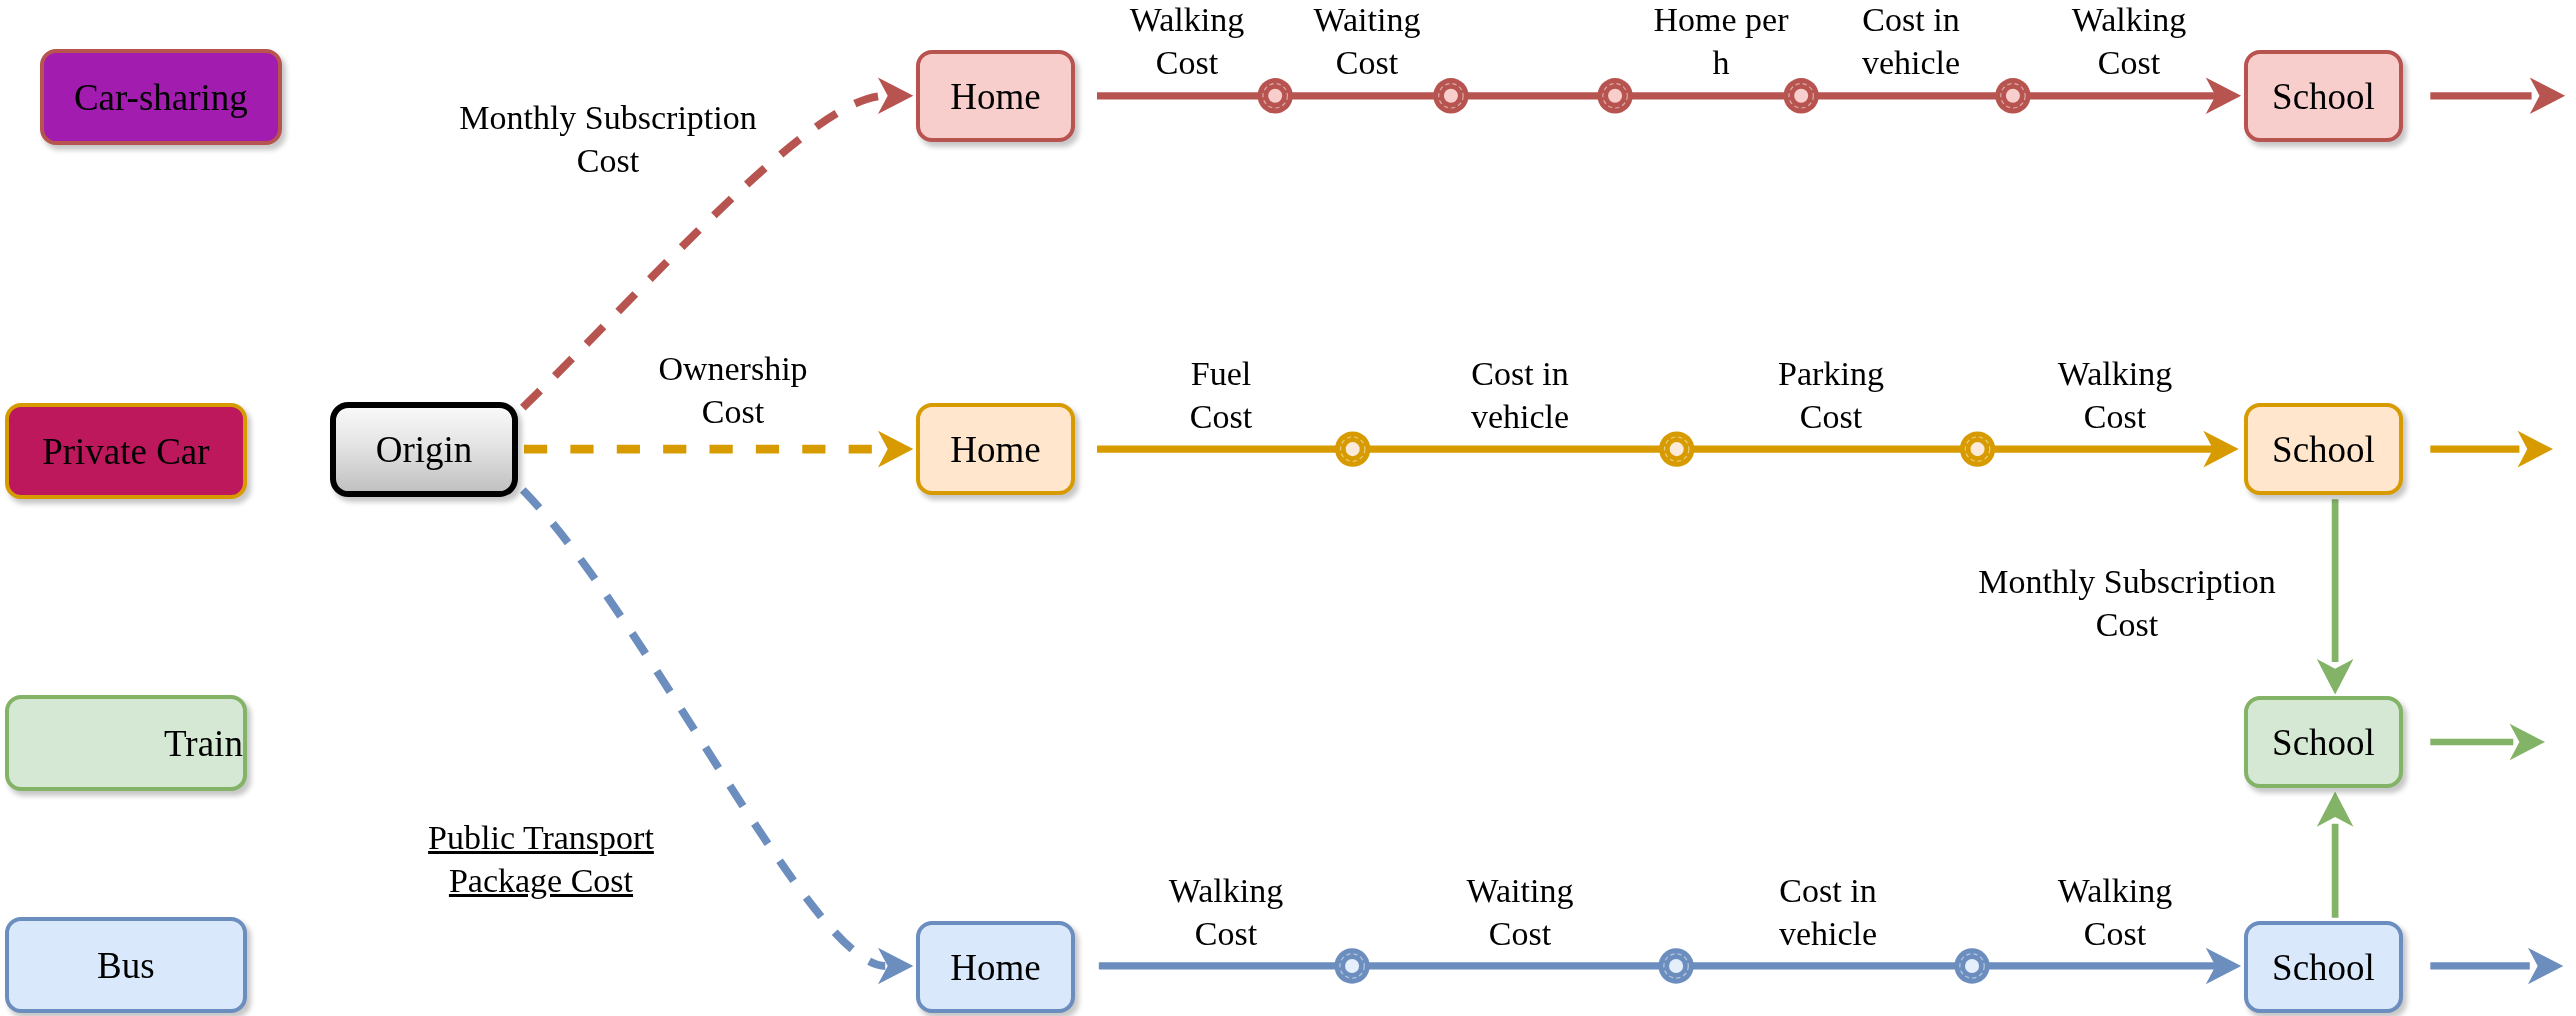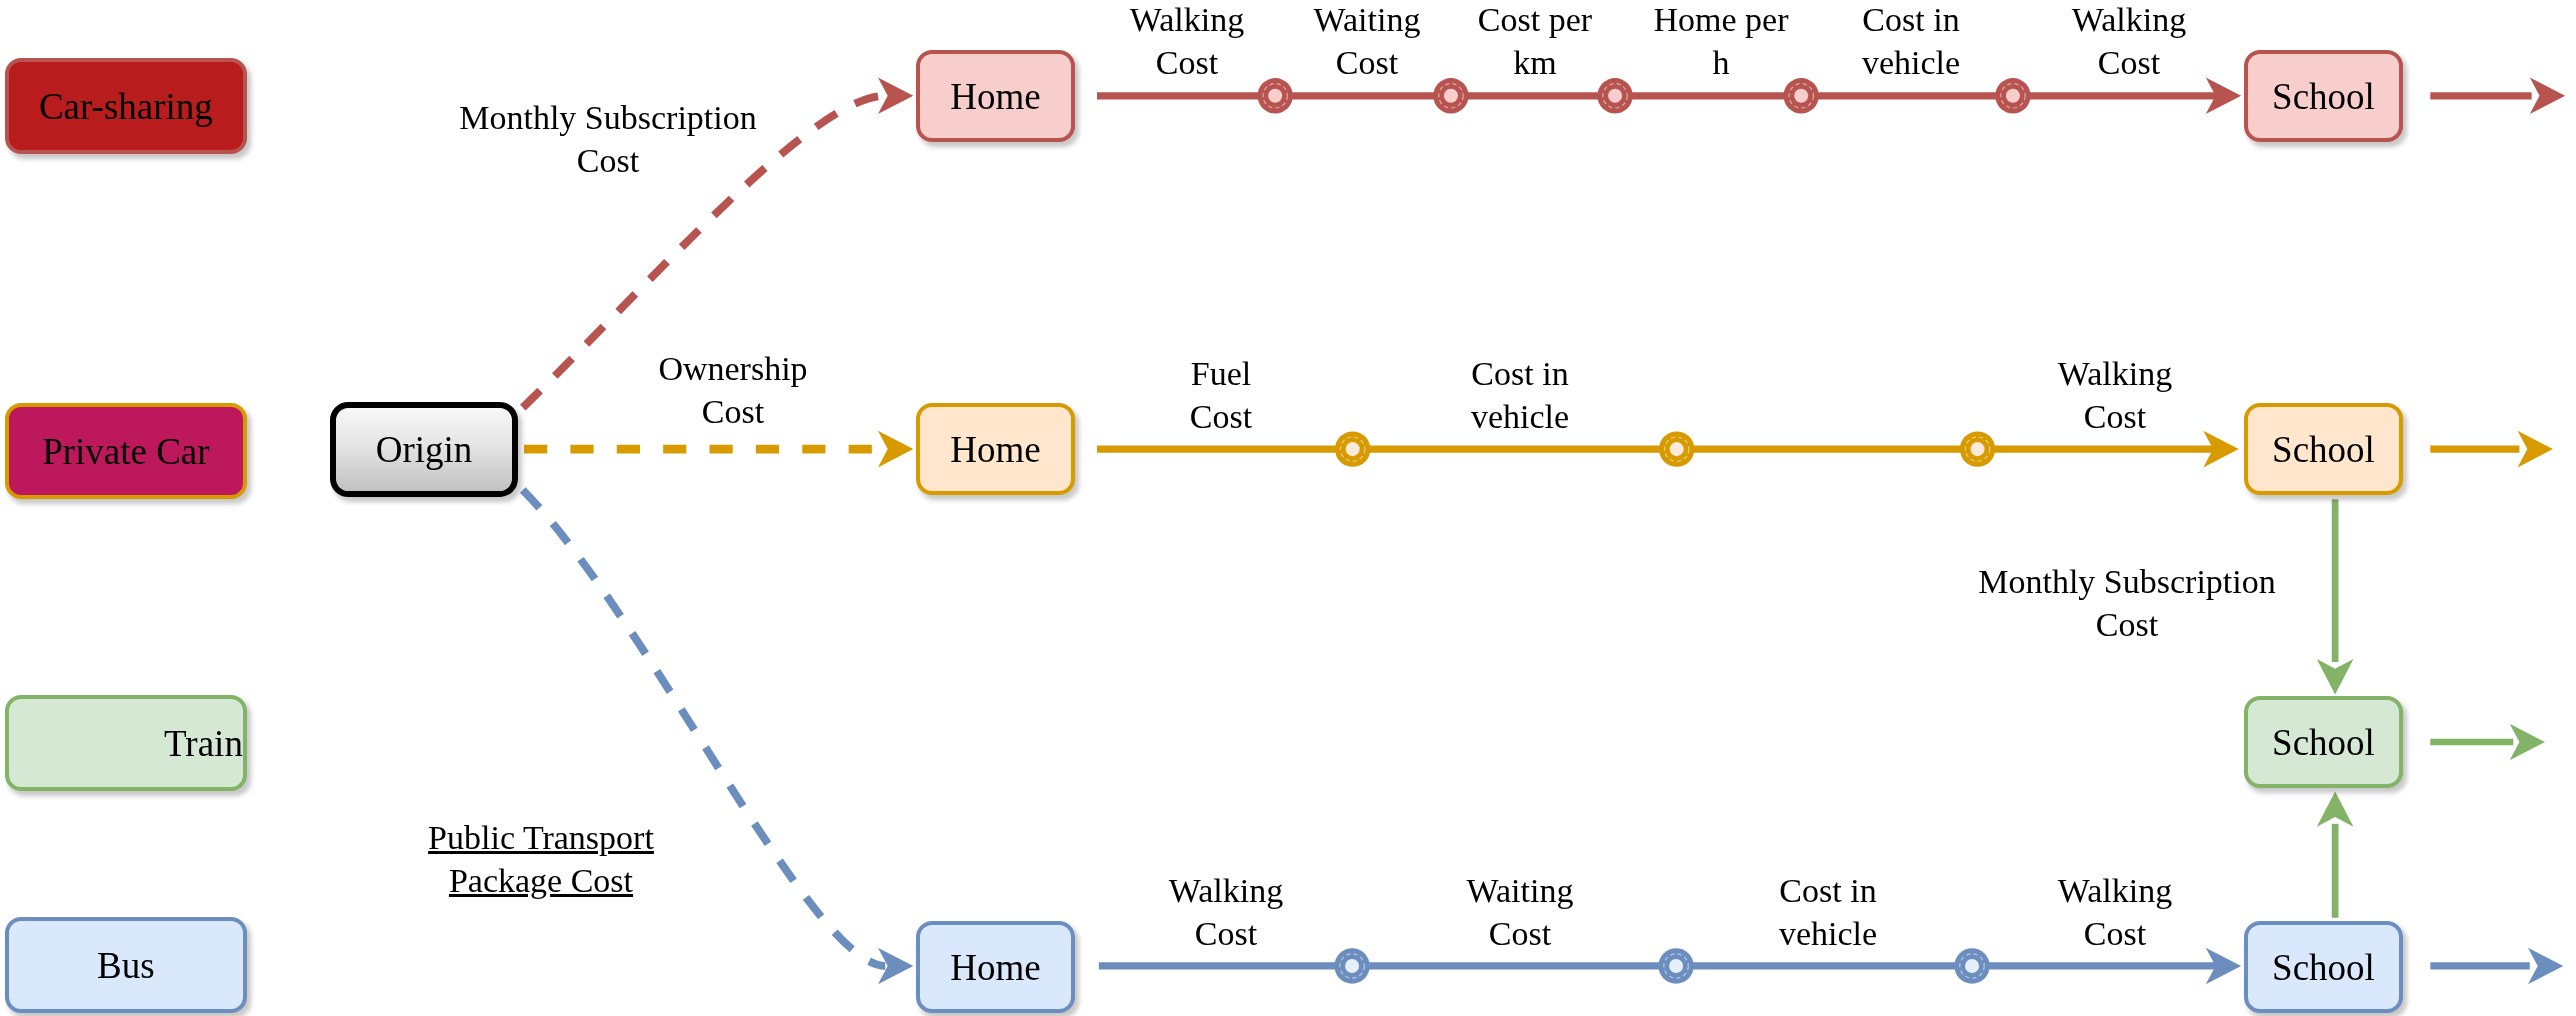--- a/index.html
+++ b/index.html
@@ -4,21 +4,21 @@
 <style>
   html,body{margin:0;padding:0;background:#ffffff;}
   body{width:2576px;height:1016px;overflow:hidden;}
   .diagram{position:relative;width:2576px;height:1016px;background:#ffffff;
            font-family:"Liberation Serif","DejaVu Serif",serif;color:#000;}
   svg.wires{position:absolute;left:0;top:0;}
   .box{position:absolute;display:flex;align-items:center;justify-content:center;
        font-size:37px;line-height:1;text-align:center;
        border-radius:16px;box-shadow:3.7px 4.9px 5.5px rgba(0,0,0,0.22);box-sizing:border-box;}
   .legend-box{left:4.9px;width:242px;height:96px;border-width:4.3px;border-style:solid;}
-  .leg-red   {top:58px;  background:#b91c1c;border-color:#B85450;}
+  .leg-red   {top:49px;  background:#a21caf;border-color:#B85450;margin-left:35px;}
   .leg-orange{top:403px; background:#be185d;border-color:#D79B00;}
   .leg-green {top:695px;background:#D5E8D4;border-color:#82B366;justify-content:flex-end;}
   .leg-blue  {top:917px;background:#DAE8FC;border-color:#6C8EBF;}
   .node{width:159px;height:92px;border-width:4.9px;border-style:solid;}
   .node-red   {background:#F8CECC;border-color:#B85450;}
   .node-orange{background:#FFE6CC;border-color:#D79B00;}
   .node-green {background:#D5E8D4;border-color:#82B366;}
   .node-blue  {background:#DAE8FC;border-color:#6C8EBF;}
   .origin{left:330px;top:402px;width:188px;height:95px;
           background:linear-gradient(180deg,#f8f8f8 0%,#e4e4e4 45%,#c1c1c1 100%);
@@ -163,27 +163,27 @@
     <span>School</span>
   </div>
 
   <div class="edge-label" style="left:608px;bottom:833px;width:354px;">Monthly Subscription Cost</div>
   <div class="edge-label" style="left:733px;bottom:582px;width:195px;">Ownership Cost</div>
   <div class="edge-label" style="left:541px;bottom:113px;width:287px;text-decoration:underline;">Public Transport Package Cost</div>
   <div class="edge-label" style="left:2127px;bottom:369px;width:354px;">Monthly Subscription Cost</div>
 
   <div class="wp-label" style="left:1187px;bottom:931px;width:147px;">Walking Cost</div>
   <div class="wp-label" style="left:1367px;bottom:931px;width:147px;">Waiting Cost</div>
-  <div class="wp-label" style="left:1535px;bottom:931px;width:147px;">Cost per km</div>
   <div class="wp-label" style="left:1721px;bottom:931px;width:147px;">Home per h</div>
   <div class="wp-label" style="left:1911px;bottom:931px;width:153px;">Cost in vehicle</div>
   <div class="wp-label" style="left:2129px;bottom:931px;width:147px;">Walking Cost</div>
 
   <div class="wp-label" style="left:1221px;bottom:577px;width:122px;">Fuel Cost</div>
   <div class="wp-label" style="left:1520px;bottom:577px;width:153px;">Cost in vehicle</div>
+  <div class="wp-label" style="left:1831px;bottom:577px;width:153px;">Parking Cost</div>
   <div class="wp-label" style="left:2115px;bottom:577px;width:147px;">Walking Cost</div>
 
   <div class="wp-label" style="left:1226px;bottom:60px;width:147px;">Walking Cost</div>
   <div class="wp-label" style="left:1520px;bottom:60px;width:147px;">Waiting Cost</div>
   <div class="wp-label" style="left:1828px;bottom:60px;width:153px;">Cost in vehicle</div>
   <div class="wp-label" style="left:2115px;bottom:60px;width:147px;">Walking Cost</div>
 
 </div>
 
 

